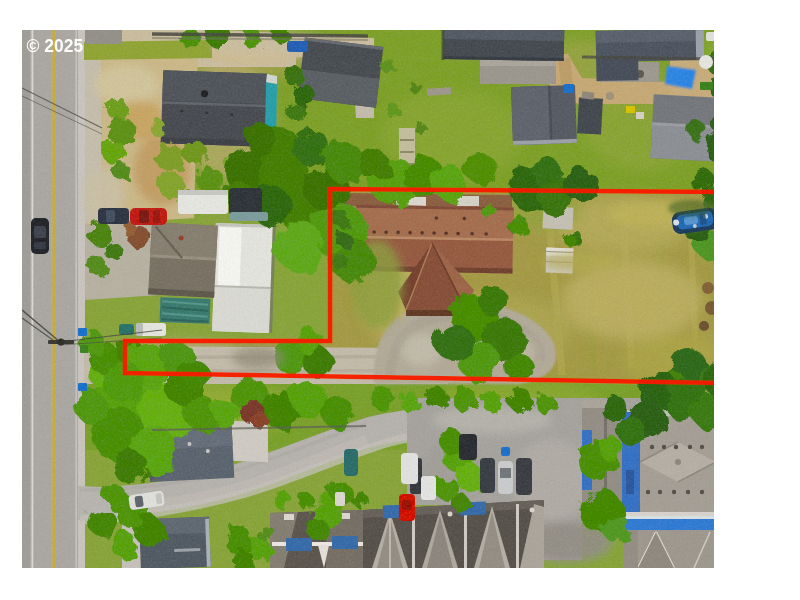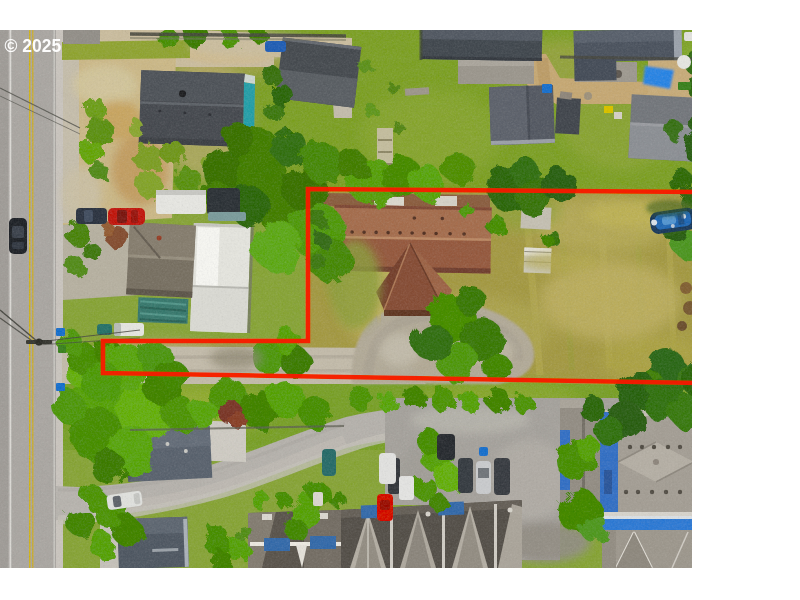--- a/index.html
+++ b/index.html
@@ -1,16 +1,16 @@
 <!DOCTYPE html>
 <html><head>
 <meta charset="utf-8">
 <style>
   html,body{margin:0;padding:0;background:#ffffff;}
-  #wrap{width:692px;height:600px;position:relative;overflow:hidden;background:#ffffff;}
+  #wrap{width:692px;height:600px;position:relative;overflow:hidden;background:#ffffff;padding-left:22px;}
   svg{display:block;}
   .wm{font-family:"Liberation Sans", sans-serif;font-weight:bold;font-size:17.5px;fill:#ffffff;opacity:0.97;}
 </style>
 </head>
 <body>
 <div id="wrap">
 <svg width="800" height="600" viewBox="0 0 800 600" xmlns="http://www.w3.org/2000/svg">
 <defs>
   <filter id="b1" x="-30%" y="-30%" width="160%" height="160%">
           <feGaussianBlur stdDeviation="1"></feGaussianBlur>

